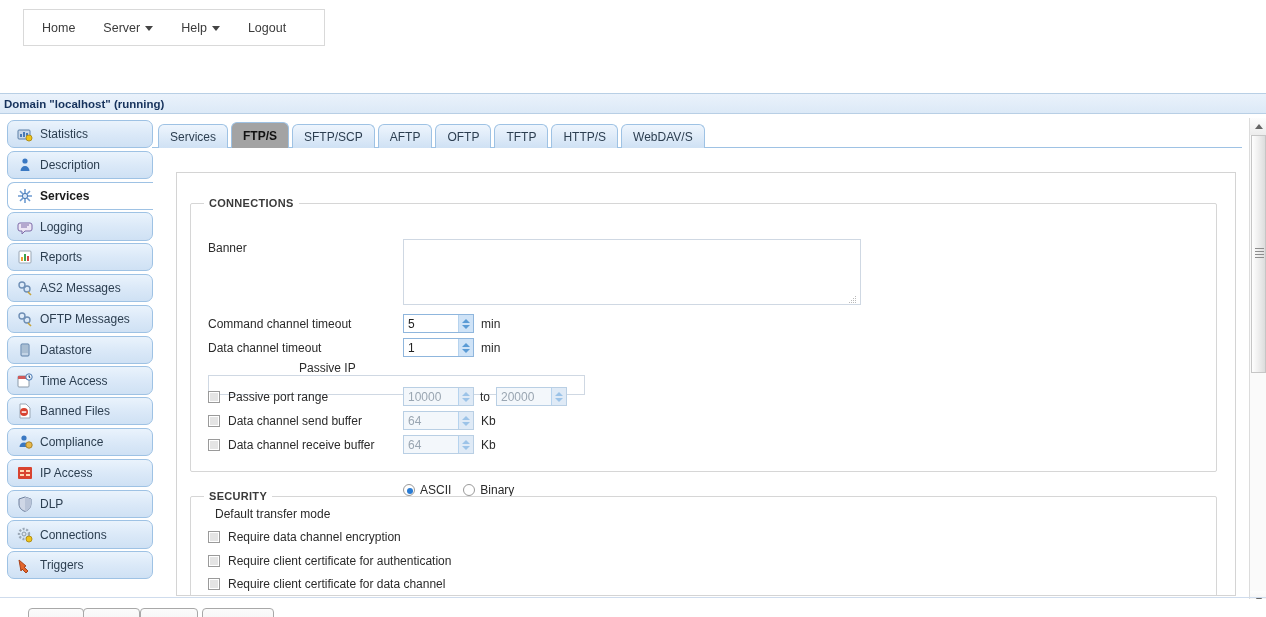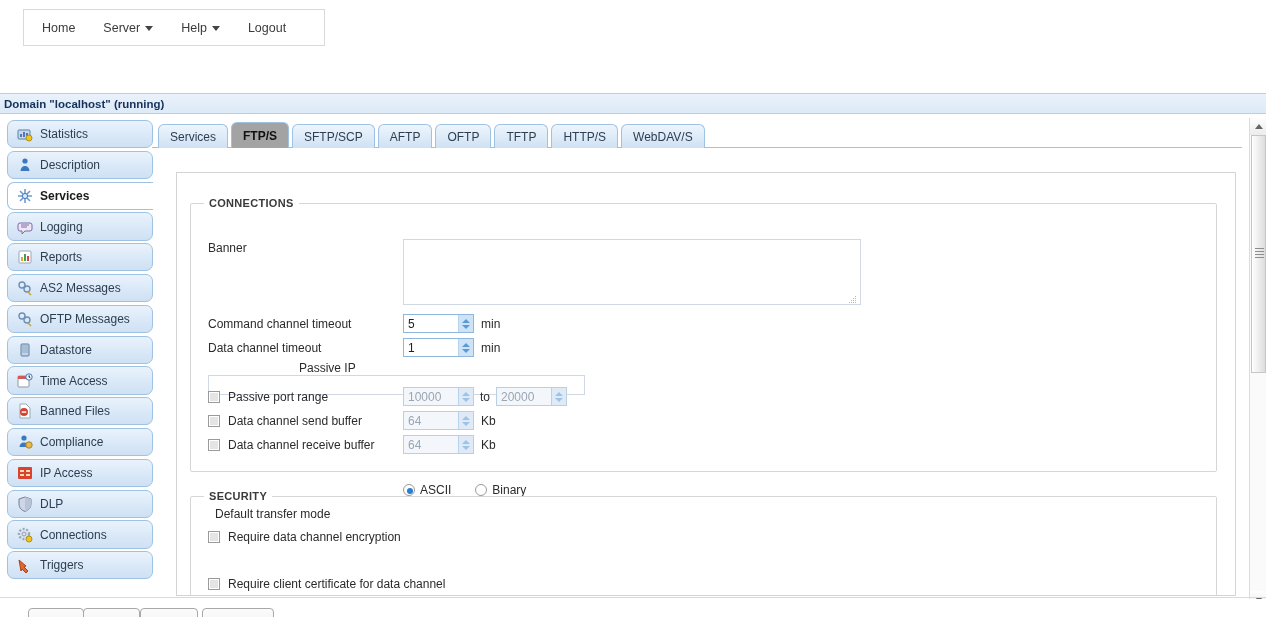--- a/index.html
+++ b/index.html
@@ -614,32 +614,36 @@
           <span class="ch up"></span>
           <span class="ch down"></span>
         </span>
       </span>
       <span class="unit">Kb</span>
     </div>
 
     <div class="row" style="left:17px; top:250px;">
       <span class="lab" style="width:195px; padding-left:7px;margin-top:48px;">Default transfer mode</span>
       <span class="rd sel"></span>
-      <span class="lab" style="margin-right:24px;">ASCII</span>
+      <span class="lab" style="margin-right:12px;">ASCII</span>
       <span class="rd"></span>
       <span class="lab">Binary</span>
     </div>
   </fieldset>
 
   <fieldset class="grp" id="grp-security">
     <legend>SECURITY</legend>
 
     <div class="row" style="left:17px; top:28px;">
       <span class="cb"></span>
       <span class="lab">Require data channel encryption</span>
+    </div>
+    <div class="row" style="left:17px; top:52px;">
+      <span class="cb"></span>
+      <span class="lab">Require client certificate for authentication</span>
     </div>
     <div class="row" style="left:17px; top:75px;">
       <span class="cb"></span>
       <span class="lab">Require client certificate for data channel</span>
     </div>
   </fieldset>
 
 </div>
 
 <div id="scrollbar">

